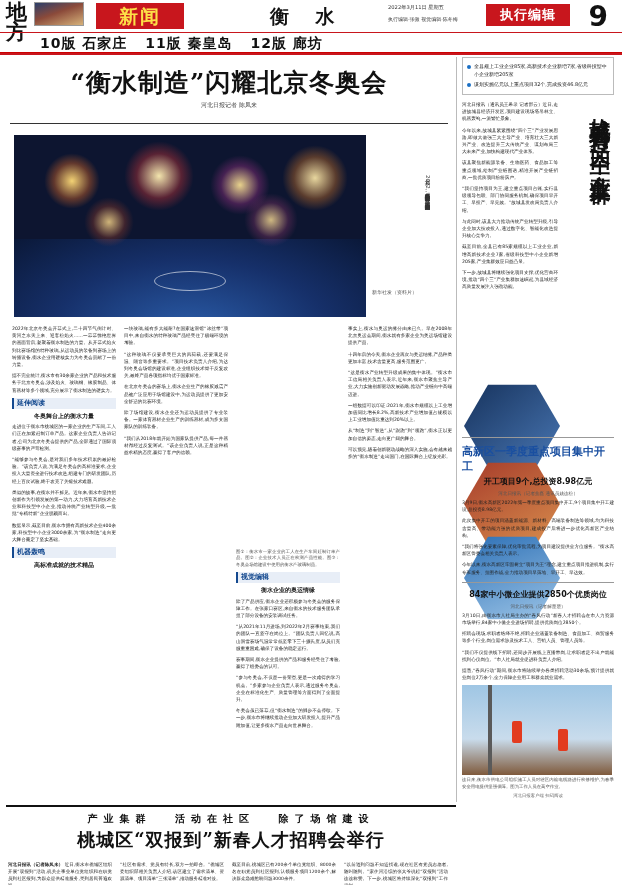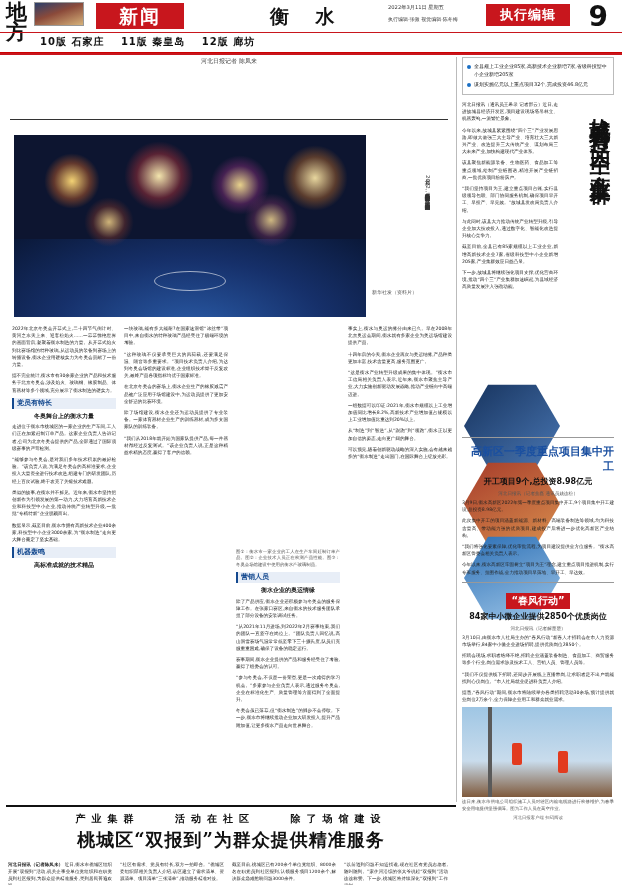--- a/index.html
+++ b/index.html
@@ -13,29 +13,29 @@
   .page{position:relative;width:622px;height:885px;box-sizing:border-box;padding:0;}
 
   
   .masthead{position:relative;height:52px;border-bottom:1px solid #c00;}
   .mh-difang{position:absolute;left:6px;top:2px;font-size:21px;font-weight:bold;color:#111;line-height:20px;letter-spacing:0px;}
   .mh-difang span{display:block;}
   .mh-photo{position:absolute;left:34px;top:2px;width:48px;height:22px;
      background:linear-gradient(160deg,#2b3f6b 0%,#8b4a3a 45%,#d6b27a 100%);
      border:1px solid #999;}
   .mh-xinwen{position:absolute;left:96px;top:3px;width:88px;height:26px;background:#c8161d;
-     color:#ffffff;font-size:19px;font-weight:bold;text-align:center;line-height:26px;letter-spacing:2px;}
+     color:#fde047;font-size:19px;font-weight:bold;text-align:center;line-height:26px;letter-spacing:2px;}
   .mh-city{position:absolute;left:270px;top:4px;font-size:19px;font-weight:bold;letter-spacing:10px;color:#111;}
   .mh-date{position:absolute;left:388px;top:4px;font-size:5.2px;color:#333;line-height:7px;}
   .mh-editors{position:absolute;left:388px;top:16px;font-size:5px;color:#444;line-height:7px;}
   .mh-logo{position:absolute;right:52px;top:4px;width:84px;height:22px;background:#c8161d;color:#fff;
      font-size:13px;font-weight:bold;text-align:center;line-height:22px;letter-spacing:1px;}
   .mh-pagenum{position:absolute;right:14px;top:0px;font-size:28px;font-weight:bold;color:#111;}
   .mh-bar{position:absolute;left:0;top:32px;width:100%;height:20px;border-top:1px solid #c8161d;border-bottom:2px solid #c8161d;}
-  .mh-pages{position:absolute;left:40px;top:35px;font-size:10px;font-weight:bold;color:#111;letter-spacing:1px;}
+  .mh-pages{position:absolute;left:40px;top:35px;font-size:14px;font-weight:bold;color:#111;letter-spacing:1px;}
   .mh-pages i{font-style:normal;margin-right:12px;}
 
   
   .content{position:relative;height:833px;}
   .left-col{position:absolute;left:6px;top:4px;width:450px;height:745px;border-right:1px solid #bbb;}
   .right-col{position:absolute;left:462px;top:4px;width:152px;height:826px;}
 
   
   .head-wrap{position:relative;height:62px;border-bottom:1px solid #333;margin:4px 8px 0 4px;}
   .headline{font-size:25px;font-weight:bold;color:#111;text-align:center;line-height:44px;letter-spacing:1px;
@@ -83,21 +83,21 @@
   
   .r-box{border:1px solid #bbb;padding:4px;margin-bottom:6px;}
   .r-bullets{font-size:5px;line-height:8px;color:#222;}
   .r-bullets div{position:relative;padding-left:7px;margin-bottom:2px;}
   .r-bullets div:before{content:"";position:absolute;left:0;top:3px;width:4px;height:4px;background:#1a6fc4;border-radius:50%;}
   .r-vertical{height:330px;position:relative;margin:6px 0;}
   .r-vtitle{position:absolute;right:0;top:0;writing-mode:vertical-rl;font-size:21px;font-weight:bold;
      color:#111;letter-spacing:3px;height:320px;font-family:"DejaVu Serif","Liberation Serif",serif;}
   .r-vtext{position:absolute;left:0;top:0;width:96px;font-size:4.6px;line-height:7.2px;color:#222;text-align:justify;}
   .r-sep{border-top:1px solid #999;margin:6px 0;}
-  .r-head{font-size:11px;font-weight:bold;color:#1a4fa0;text-align:right;line-height:15px;}
+  .r-head{font-size:11px;font-weight:bold;color:#1a4fa0;text-align:left;line-height:15px;}
   .r-head2{font-size:11px;font-weight:bold;color:#111;text-align:center;line-height:15px;}
   .r-sub{font-size:8px;font-weight:bold;color:#111;text-align:center;margin:2px 0 4px;}
   .r-by{font-size:4.6px;color:#555;text-align:center;margin-bottom:3px;}
   .r-body{font-size:4.6px;line-height:7.2px;color:#222;text-align:justify;}
   .r-red{display:inline-block;background:#c8161d;color:#fff;font-size:10px;font-weight:bold;padding:1px 5px;}
   .r-photo{width:150px;height:90px;background:linear-gradient(180deg,#9fc6e4 0%,#c9dcec 60%,#7f5a3c 100%);
      position:relative;overflow:hidden;margin-top:4px;}
   .worker{position:absolute;width:10px;height:22px;background:#e23b1f;border-radius:2px;}
   .r-photocap{font-size:4.4px;color:#555;line-height:6.4px;margin-top:2px;text-align:justify;}
   .r-footer{font-size:4.4px;color:#666;text-align:center;margin-top:3px;}
@@ -125,20 +125,21 @@
       <i>11版 秦皇岛</i>
       <i>12版 廊坊</i>
     </div>
   </div>
 
   <div class="content">
 
     <div class="left-col">
 
       <div class="head-wrap">
+        <div class="headline">“衡水制造”闪耀北京冬奥会</div>
         <div class="byline">河北日报记者 陈凤来</div>
       </div>
 
       <div class="photo-main">
         <div class="stadium"></div>
         <div class="ring"></div>
         <div class="fw" style="left:30px;top:18px;width:56px;height:56px;background:radial-gradient(circle,rgba(255,220,120,.95) 0%,rgba(255,120,40,.35) 45%,rgba(0,0,0,0) 70%);"></div>
         <div class="fw" style="left:110px;top:6px;width:70px;height:70px;background:radial-gradient(circle,rgba(255,240,180,.95) 0%,rgba(230,60,60,.35) 45%,rgba(0,0,0,0) 70%);"></div>
         <div class="fw" style="left:196px;top:20px;width:60px;height:60px;background:radial-gradient(circle,rgba(255,230,150,.9) 0%,rgba(200,60,160,.3) 45%,rgba(0,0,0,0) 70%);"></div>
         <div class="fw" style="left:268px;top:10px;width:66px;height:66px;background:radial-gradient(circle,rgba(255,235,170,.9) 0%,rgba(250,140,40,.32) 45%,rgba(0,0,0,0) 70%);"></div>
@@ -146,21 +147,21 @@
         <div class="fw" style="left:230px;top:58px;width:54px;height:54px;background:radial-gradient(circle,rgba(255,225,150,.8) 0%,rgba(190,70,130,.25) 45%,rgba(0,0,0,0) 70%);"></div>
       </div>
       <div class="photo-cap">北京2022年冬奥会开幕式上,焰火在国家体育场上空绽放,点亮了“鸟巢”的夜空,其中部分焰火产品由衡水企业研制生产。</div>
       <div class="photo-credit">新华社发（资料片）</div>
 
       <div class="tcols">
 
         <div class="tcol c1">
           <p>2022年北京冬奥会开幕式上,二十四节气倒计时、黄河之水天上来、迎客松焰火……一幕幕惊艳世界的画面背后,凝聚着衡水制造的力量。从开幕式焰火到比赛场馆的特种玻璃,从运动员的装备到赛场上的转播设备,衡水企业用硬核实力为冬奥会贡献了一份力量。</p>
           <p>据不完全统计,衡水市有30余家企业的产品和技术服务于北京冬奥会,涉及焰火、玻璃钢、橡胶制品、体育器材等多个领域,充分展示了衡水制造的硬实力。</p>
-          <span class="subhead">党员有特长</span>
+          <span class="subhead">延伸阅读</span>
           <p style="font-weight:bold;text-align:center;font-size:6px;">冬奥舞台上的衡水力量</p>
           <p>走进位于衡水市桃城区的一家企业的生产车间,工人们正在加紧赶制订单产品。这家企业负责人告诉记者,公司为北京冬奥会提供的产品,全部通过了国际顶级赛事的严苛检测。</p>
           <p>“能够参与冬奥会,是对我们多年技术积累的最好检验。”该负责人说,为满足冬奥会的高标准要求,企业投入大量资金进行技术改造,组建专门的研发团队,历经上百次试验,终于攻克了关键技术难题。</p>
           <p>类似的故事,在衡水并不鲜见。近年来,衡水市坚持把创新作为引领发展的第一动力,大力培育高新技术企业和科技型中小企业,推动传统产业转型升级,一批批“专精特新”企业脱颖而出。</p>
           <p>数据显示,截至目前,衡水市拥有高新技术企业400余家,科技型中小企业3000余家,为“衡水制造”走向更大舞台奠定了坚实基础。</p>
           <span class="subhead">机器轰鸣</span>
           <p style="font-weight:bold;text-align:center;font-size:6px;">高标准成就的技术精品</p>
         </div>
 
         <div class="tcol c2">
@@ -172,21 +173,21 @@
         </div>
 
         <div class="tcol c3">
           <div class="hexwrap">
             <div class="hex hex1"></div>
             <div class="hex hex2"></div>
             <div class="hex hex3"></div>
           </div>
           <div style="height:224px;"></div>
           <div class="inner-cap">图①：衡水市一家企业的工人在生产车间赶制订单产品。图②：企业技术人员正在检测产品性能。图③：冬奥会场馆建设中使用的衡水产玻璃制品。</div>
-          <span class="subhead">营销人员</span>
+          <span class="subhead">视觉编辑</span>
           <p style="font-weight:bold;text-align:center;font-size:6px;">衡水企业的奥运情缘</p>
           <p>除了产品供应,衡水企业还积极参与冬奥会的服务保障工作。在张家口赛区,来自衡水的技术服务团队承担了部分设备的安装调试任务。</p>
           <p>“从2021年11月进场,到2022年2月赛事结束,我们的团队一直坚守在岗位上。”团队负责人回忆说,高山滑雪赛场气温常常低至零下三十摄氏度,队员们克服重重困难,确保了设备的稳定运行。</p>
           <p>赛事期间,衡水企业提供的产品和服务经受住了考验,赢得了组委会的认可。</p>
           <p>“参与冬奥会,不仅是一份荣誉,更是一次难得的学习机会。”多家参与企业负责人表示,通过服务冬奥会,企业在标准化生产、质量管理等方面得到了全面提升。</p>
           <p>冬奥会虽已落幕,但“衡水制造”的脚步不会停歇。下一步,衡水市将继续推动企业加大研发投入,提升产品附加值,让更多衡水产品走向世界舞台。</p>
         </div>
 
         <div class="tcol c4">
           <p>事实上,衡水与奥运的缘分由来已久。早在2008年北京奥运会期间,衡水就有多家企业为奥运场馆建设提供产品。</p>
@@ -196,24 +197,24 @@
           <p>从“制造”到“智造”,从“跟跑”到“领跑”,衡水正以更加自信的姿态,走向更广阔的舞台。</p>
           <p>可以预见,随着创新驱动战略的深入实施,会有越来越多的“衡水制造”走出国门,在国际舞台上绽放光彩。</p>
         </div>
 
       </div>
     </div>
 
     <div class="bottom">
       <div class="b-kicker">
         <span>产业集群</span>
-        <span style="margin:0 26px;">活动在社区</span>
+        <span style="margin:0 14px;">活动在社区</span>
         <span>除了场馆建设</span>
       </div>
-      <div class="b-title">桃城区“双报到”为群众提供精准服务</div>
+      <div class="b-title">桃城区“双报到”新春人才招聘会举行</div>
       <div class="b-cols">
         <div class="b-col b1">
           <span style="font-weight:bold;">河北日报讯（记者陈凤来）</span>
           <span>近日,衡水市桃城区组织开展“双报到”活动,机关企事业单位党组织和在职党员到社区报到,为群众提供精准服务,受到居民普遍欢迎。</span>
         </div>
         <div class="b-col b2">“社区有需求、党员有特长,双方一拍即合。”桃城区委组织部相关负责人介绍,该区建立了需求清单、资源清单、项目清单“三张清单”,推动服务精准对接。</div>
         <div class="b-col b3">截至目前,桃城区已有200余个单位党组织、8000余名在职党员到社区报到,认领服务项目1200余个,解决群众急难愁盼问题3000余件。</div>
         <div class="b-col b4">“以前遇到问题不知道找谁,现在社区有党员志愿者,随叫随到。”家住河沿镇的张大爷说起“双报到”活动连连称赞。下一步,桃城区将持续深化“双报到”工作机制。</div>
       </div>
     </div>
@@ -250,21 +251,20 @@
           <p style="margin:0 0 4px;">3月9日,衡水高新区2022年第一季度重点项目集中开工,9个项目集中开工建设,总投资8.98亿元。</p>
           <p style="margin:0 0 4px;">此次集中开工的项目涵盖新能源、新材料、高端装备制造等领域,均为科技含量高、带动能力强的优质项目,建成投产后将进一步优化高新区产业结构。</p>
           <p style="margin:0 0 4px;">“我们将强化要素保障,优化审批流程,为项目建设提供全方位服务。”衡水高新区管委会相关负责人表示。</p>
           <p style="margin:0 0 4px;">今年以来,衡水高新区牢固树立“项目为王”理念,建立重点项目推进机制,实行专班服务、挂图作战,全力推动项目早落地、早开工、早达效。</p>
         </div>
       </div>
 
       <div class="r-sep"></div>
 
       <div>
-        <div style="text-align:center;"><span class="r-red">“春风行动”</span></div>
         <div class="r-sub">84家中小微企业提供2850个优质岗位</div>
         <div class="r-by">河北日报讯（记者解楚楚）</div>
         <div class="r-body">
           <p style="margin:0 0 4px;">3月10日,由衡水市人社局主办的“春风行动”新春人才招聘会在市人力资源市场举行,84家中小微企业进场招聘,提供优质岗位2850个。</p>
           <p style="margin:0 0 4px;">招聘会现场,求职者络绎不绝,招聘企业涵盖装备制造、食品加工、商贸服务等多个行业,岗位需求涉及技术工人、营销人员、管理人员等。</p>
           <p style="margin:0 0 4px;">“我们不仅提供线下招聘,还同步开展线上直播带岗,让求职者足不出户就能找到心仪岗位。”市人社局就业促进科负责人介绍。</p>
           <p style="margin:0 0 4px;">据悉,“春风行动”期间,衡水市将陆续举办各类招聘活动30余场,预计提供就业岗位2万余个,全力保障企业用工和群众就业需求。</p>
         </div>
       </div>
 

